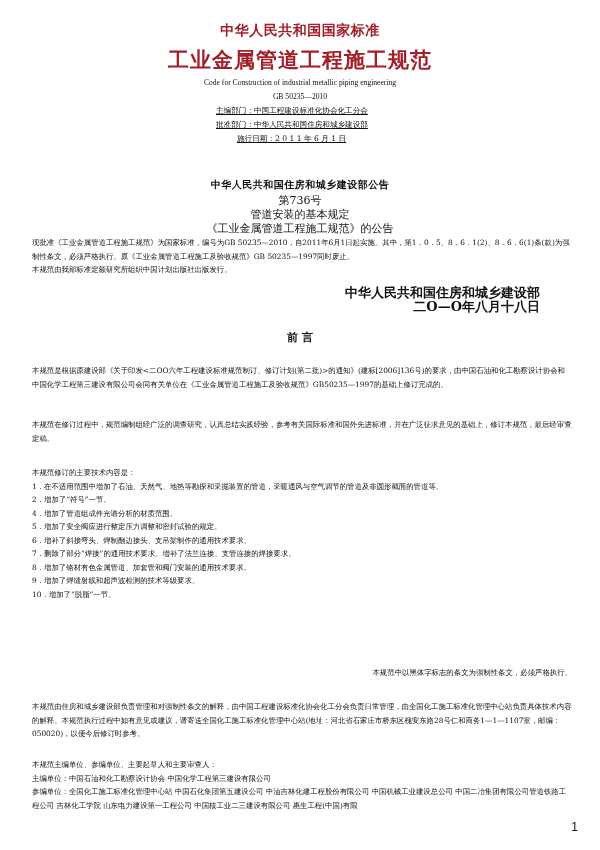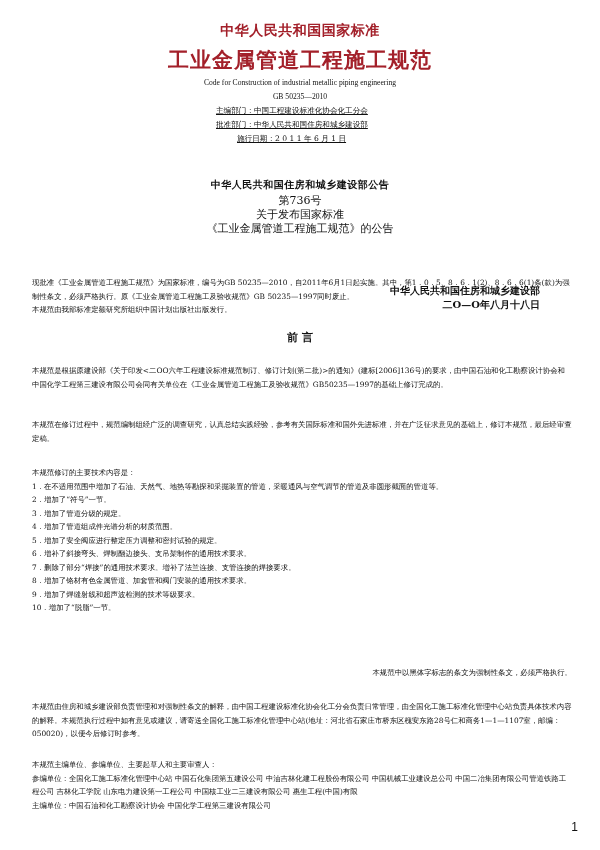--- a/index.html
+++ b/index.html
@@ -10,79 +10,78 @@
   .red { color: #a3202a; }
   .std-label { top: 22px; font-size: 14px; font-weight: bold; letter-spacing: 0.5px; text-align: center; }
   .title { top: 46px; font-size: 21px; font-weight: bold; letter-spacing: 1px; }
   .en { top: 78px; font-size: 7.6px; font-family: "Liberation Serif", serif; }
   .gb { top: 92px; font-size: 7.6px; font-family: "Liberation Serif", serif; }
   .meta { font-size: 7.6px; text-decoration: underline; }
   .notice-title { top: 178px; font-size: 10px; font-weight: bold; letter-spacing: 0.5px; }
   .small { font-size: 11px; }
   .para { left: 32px; width: 540px; font-size: 7.4px; line-height: 13.5px; white-space: normal; }
   .para p { margin: 0; }
-  .right { right: 60px; text-align: left; font-size: 10px; font-weight: bold; }
+  .right { right: 60px; text-align: left; font-size: 13px; font-weight: bold; }
   .preface { top: 330px; font-size: 11px; font-weight: bold; }
   .pagenum { right: 22px; top: 820px; font-size: 12px; font-family: "Liberation Sans", sans-serif; }
 </style>
 </head>
 <body>
 
 <div>
   <div class="abs center std-label red">中华人民共和国国家标准</div>
   <div class="abs center title red">工业金属管道工程施工规范</div>
   <div class="abs center en">Code for Construction of industrial metallic piping engineering</div>
   <div class="abs center gb">GB 50235—2010</div>
   <div class="abs meta" style="left:216px; top:106px;">主编部门：中国工程建设标准化协会化工分会</div>
   <div class="abs meta" style="left:216px; top:120px;">批准部门：中华人民共和国住房和城乡建设部</div>
   <div class="abs meta" style="left:237px; top:134px;text-align:right;">施行日期：2 0 1 1 年 6 月 1 日</div>
 
   <div class="abs center notice-title">中华人民共和国住房和城乡建设部公告</div>
   <div class="abs center small" style="top:193px;">第736号</div>
-  <div class="abs center small" style="top:207px;">关于发布国家标准</div>
+  <div class="abs center small" style="top:207px;">管道安装的基本规定</div>
   <div class="abs center small" style="top:221px;">《工业金属管道工程施工规范》的公告</div>
 
-  <div class="abs para" style="top:236px;margin-top:40px;">
+  <div class="abs para" style="top:236px;">
     <p>现批准《工业金属管道工程施工规范》为国家标准，编号为GB 50235—2010，自2011年6月1日起实施。其中，第1．0．5、8．6．1(2)、8．6．6(1)条(款)为强制性条文，必须严格执行。原《工业金属管道工程施工及验收规范》GB 50235—1997同时废止。</p>
     <p>本规范由我部标准定额研究所组织中国计划出版社出版发行。</p>
   </div>
 
   <div class="abs right" style="top:284px;">中华人民共和国住房和城乡建设部</div>
   <div class="abs right" style="top:298px;">二O—O年八月十八日</div>
 
   <div class="abs center preface">前 言</div>
 
   <div class="abs para" style="top:364px;">
     <p>本规范是根据原建设部《关于印发&lt;二OO六年工程建设标准规范制订、修订计划(第二批)&gt;的通知》(建标[2006]136号)的要求，由中国石油和化工勘察设计协会和中国化学工程第三建设有限公司会同有关单位在《工业金属管道工程施工及验收规范》GB50235—1997的基础上修订完成的。</p>
   </div>
   <div class="abs para" style="top:418px;">
     <p>本规范在修订过程中，规范编制组经广泛的调查研究，认真总结实践经验，参考有关国际标准和国外先进标准，并在广泛征求意见的基础上，修订本规范，最后经审查定稿。</p>
   </div>
   <div class="abs para" style="top:466px;">
     <p>本规范修订的主要技术内容是：</p>
     <p>1．在不适用范围中增加了石油、天然气、地热等勘探和采掘装置的管道，采暖通风与空气调节的管道及非圆形截面的管道等。</p>
     <p>2．增加了“符号”一节。</p>
-    <p>3．增加了管道分级的规定。</p>
     <p>4．增加了管道组成件光谱分析的材质范围。</p>
     <p>5．增加了安全阀应进行整定压力调整和密封试验的规定。</p>
     <p>6．增补了斜接弯头、焊制翻边接头、支吊架制作的通用技术要求。</p>
     <p>7．删除了部分“焊接”的通用技术要求。增补了法兰连接、支管连接的焊接要求。</p>
     <p>8．增加了铬材有色金属管道、加套管和阀门安装的通用技术要求。</p>
     <p>9．增加了焊缝射线和超声波检测的技术等级要求。</p>
     <p>10．增加了“脱脂”一节。</p>
   </div>
 
   <div class="abs para" style="top:666px;text-align:right;">
     <p>本规范中以黑体字标志的条文为强制性条文，必须严格执行。</p>
   </div>
 
   <div class="abs para" style="top:700px;">
     <p>本规范由住房和城乡建设部负责管理和对强制性条文的解释，由中国工程建设标准化协会化工分会负责日常管理，由全国化工施工标准化管理中心站负责具体技术内容的解释。本规范执行过程中如有意见或建议，请寄送全国化工施工标准化管理中心站(地址：河北省石家庄市桥东区槐安东路28号仁和商务1—1—1107室，邮编：050020)，以便今后修订时参考。</p>
   </div>
 
   <div class="abs para" style="top:758px;">
     <p>本规范主编单位、参编单位、主要起草人和主要审查人：</p>
+    <p>主编单位：中国石油和化工勘察设计协会 中国化学工程第三建设有限公司</p>
     <p>参编单位：全国化工施工标准化管理中心站 中国石化集团第五建设公司 中油吉林化建工程股份有限公司 中国机械工业建设总公司 中国二冶集团有限公司管道铁路工程公司 吉林化工学院 山东电力建设第一工程公司 中国核工业二三建设有限公司 惠生工程(中国)有限</p>
-    <p>主编单位：中国石油和化工勘察设计协会 中国化学工程第三建设有限公司</p>
   </div>
 
   <div class="abs pagenum">1</div>
 </div>
 
 </body></html>

